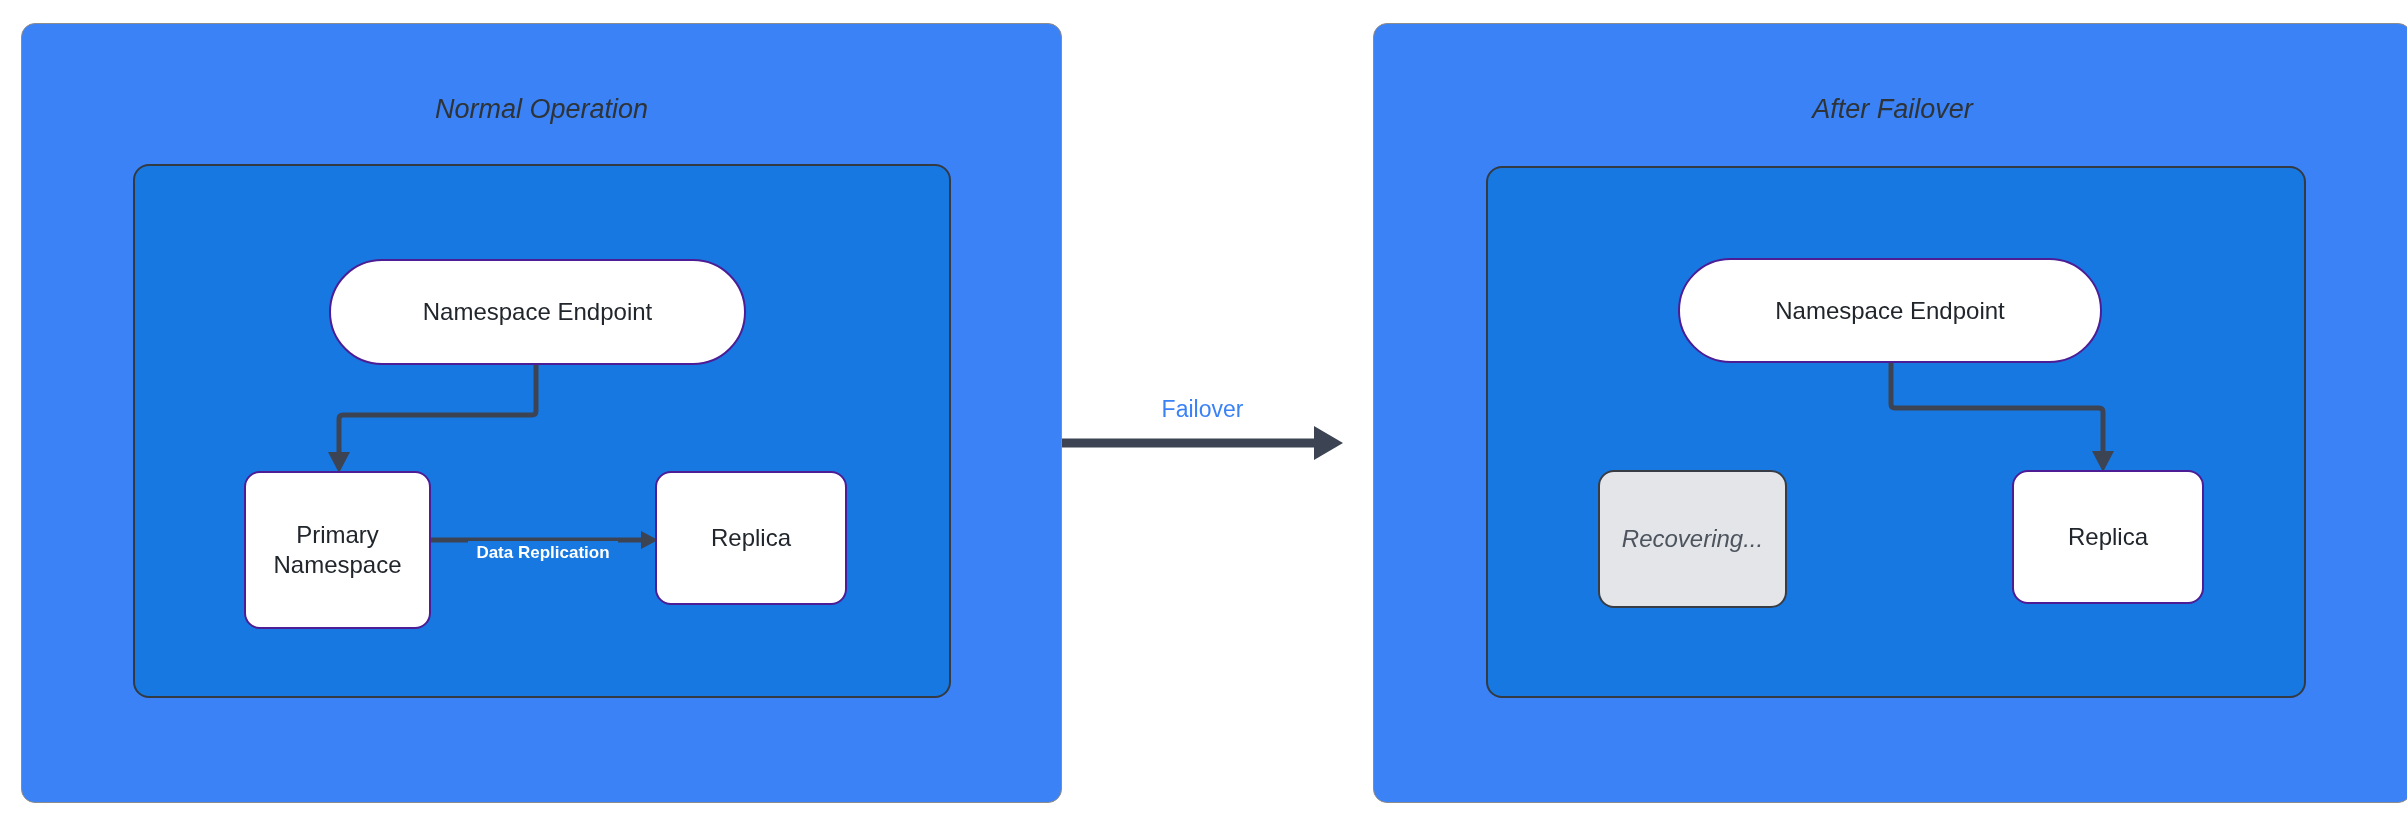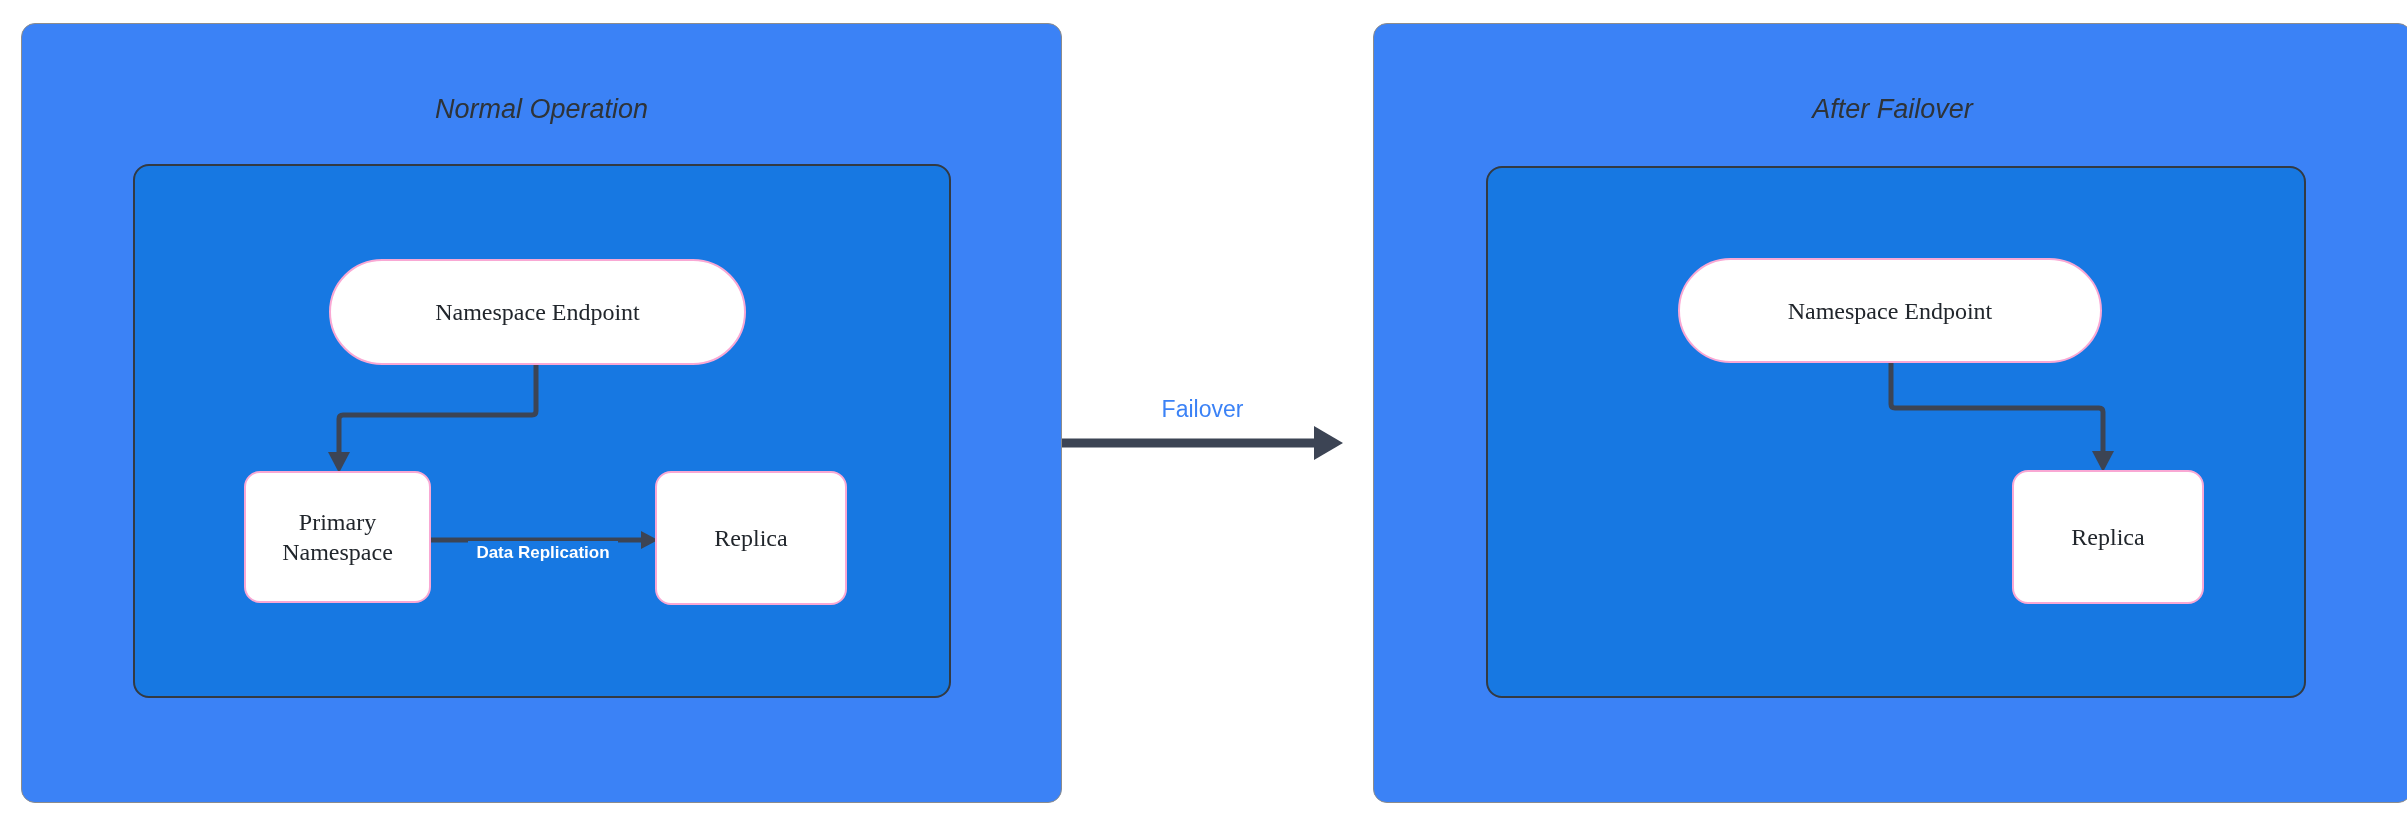--- a/index.html
+++ b/index.html
@@ -42,27 +42,26 @@
     left: 0; top: 0;
     pointer-events: none;
   }
   .node {
     position: absolute;
     display: flex;
     align-items: center;
     justify-content: center;
     text-align: center;
     background: #ffffff;
-    border: 2px solid #f9a8d4;
+    border: 2px solid #4c1d95;
     box-sizing: border-box;
     color: #21262c;
     font-size: 24px;
     line-height: 1.25;
     padding: 0 10px;
-    font-family: Liberation Serif, serif;
   }
   .node.pill { border-radius: 60px; }
   .node.box  { border-radius: 16px; }
   .node.muted {
     background: #e3e5e8;
     color: #4d545e;
     font-style: italic;
     border-color: #383d45;
   }
   .edge-label-wrap {
@@ -111,21 +110,21 @@
         <polygon points="193,286 215,286 204,307" fill="#3c4454"></polygon>
 
         <path d="M296,374 L508,374" fill="none" stroke="#3c4454" stroke-width="5"></path>
         <polygon points="506,365 506,383 523,374" fill="#3c4454"></polygon>
       </svg>
 
       <div class="node pill" style="left:194px; top:93px; width:417px; height:106px;">
         <span>Namespace Endpoint</span>
       </div>
 
-      <div class="node box" style="left:109px; top:305px; width:187px; height:132px;align-items:center;">
+      <div class="node box" style="left:109px; top:305px; width:187px; height:158px;align-items:center;">
         <span>Primary Namespace</span>
       </div>
 
       <div class="node box" style="left:520px; top:305px; width:192px; height:134px;">
         <span>Replica</span>
       </div>
 
       <div class="edge-label-wrap" style="left:296px; top:387px; width:224px;">
         <span class="edge-label">Data Replication</span>
       </div>
@@ -146,20 +145,23 @@
       <svg class="arrows" width="820" height="532" viewBox="0 0 820 532">
 
         <path d="M403,195 L403,236 Q403,240 407,240 L611,240 Q615,240 615,244 L615,285" fill="none" stroke="#3c4454" stroke-width="5"></path>
         <polygon points="604,283 626,283 615,304" fill="#3c4454"></polygon>
       </svg>
 
       <div class="node pill" style="left:190px; top:90px; width:424px; height:105px;">
         <span>Namespace Endpoint</span>
       </div>
 
+      <div class="node box muted" style="left:110px; top:302px; width:189px; height:138px;">
+        <span>Recovering...</span>
+      </div>
 
       <div class="node box" style="left:524px; top:302px; width:192px; height:134px;">
         <span>Replica</span>
       </div>
     </div>
   </section>
 
 </div>
 
 </body></html>

